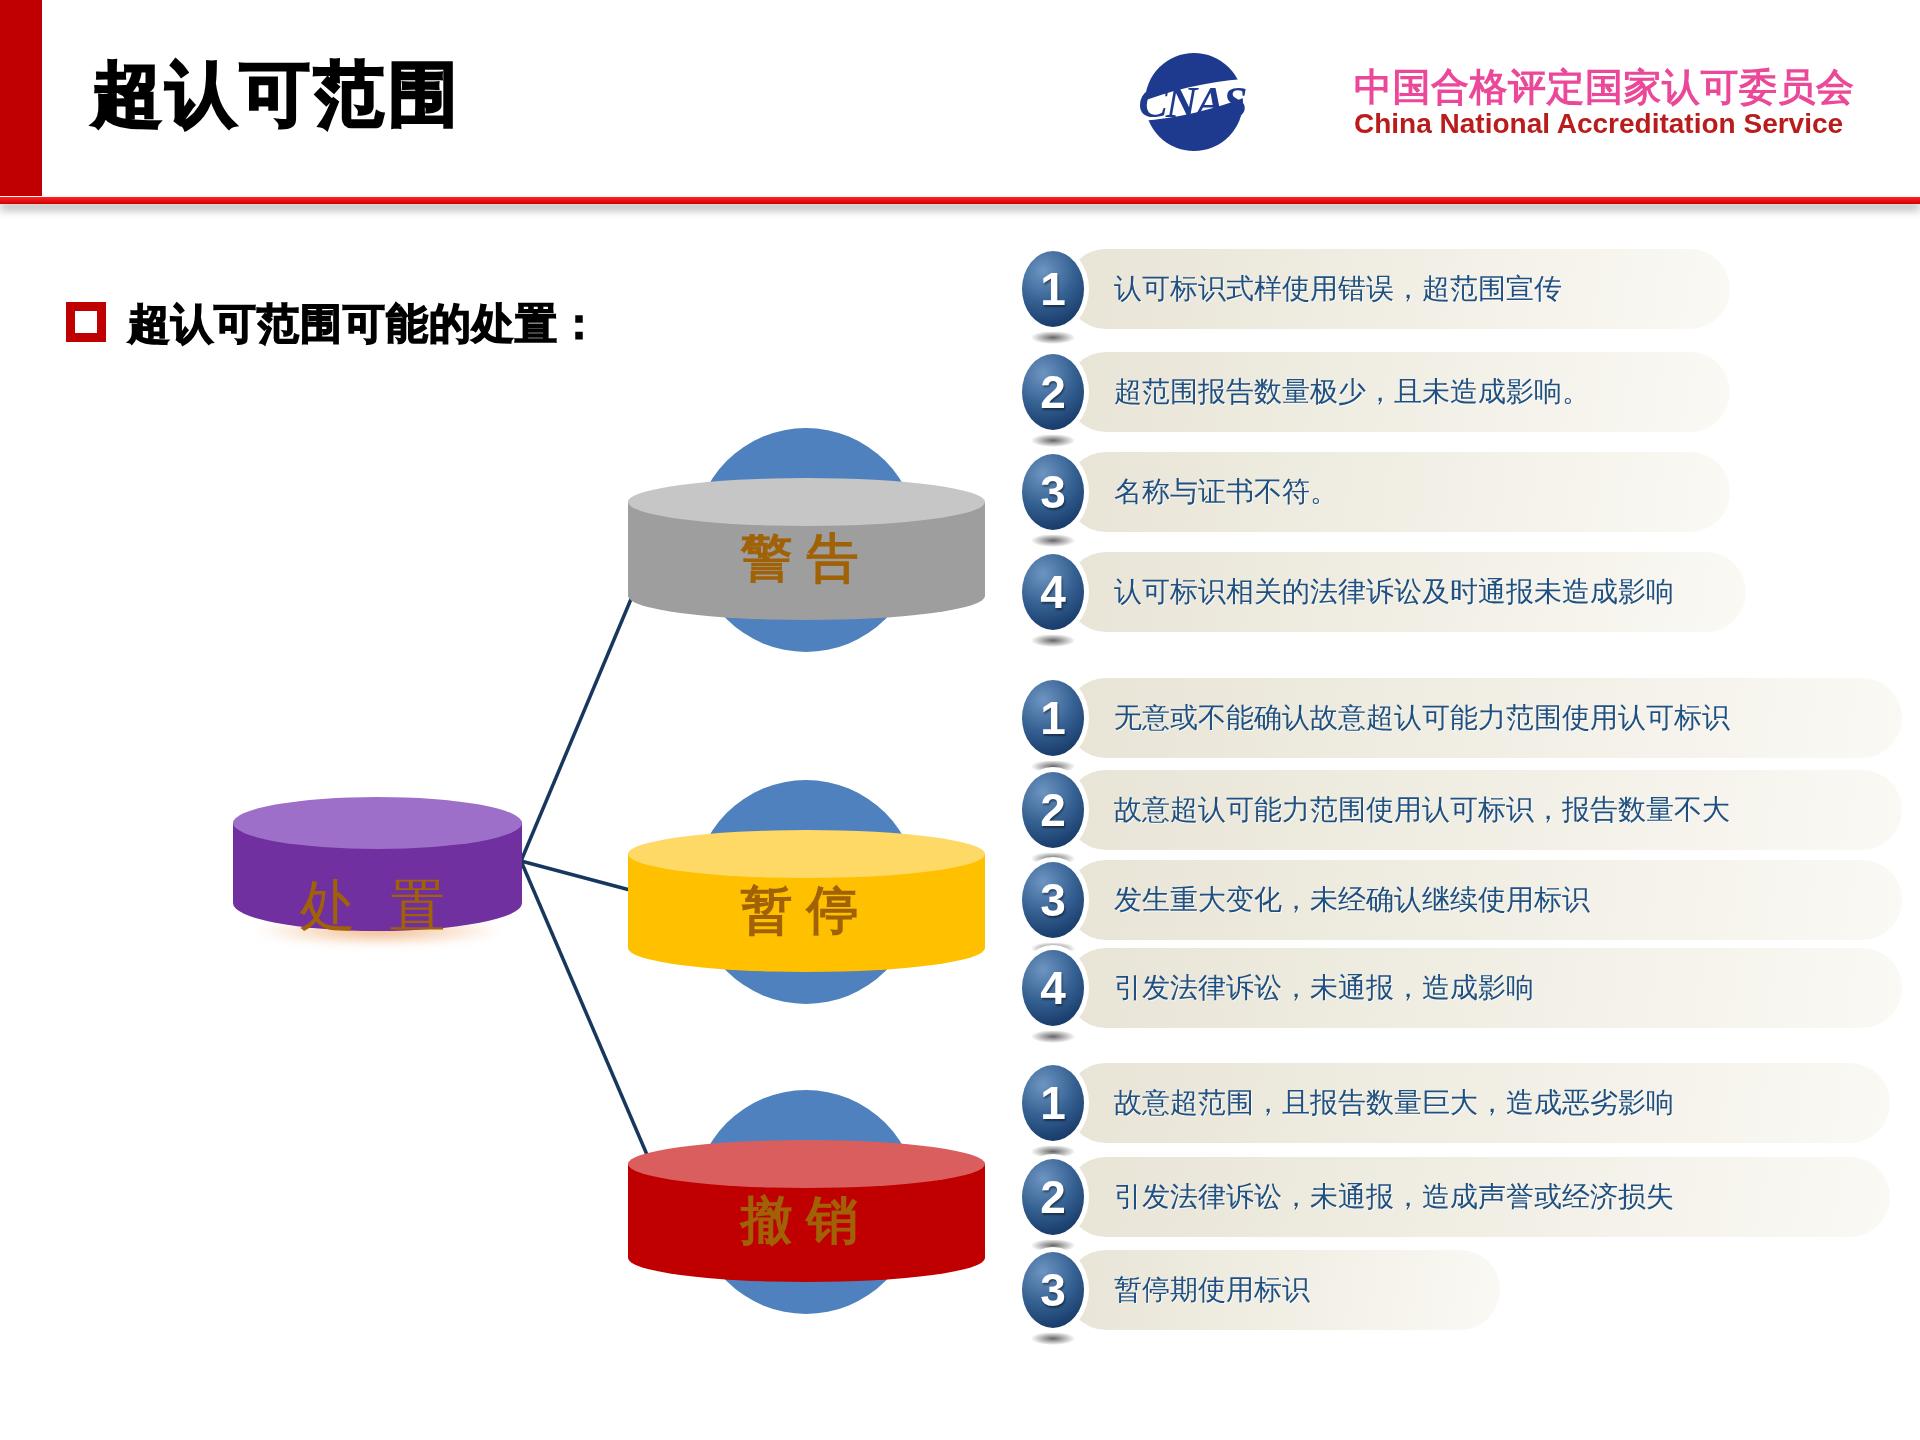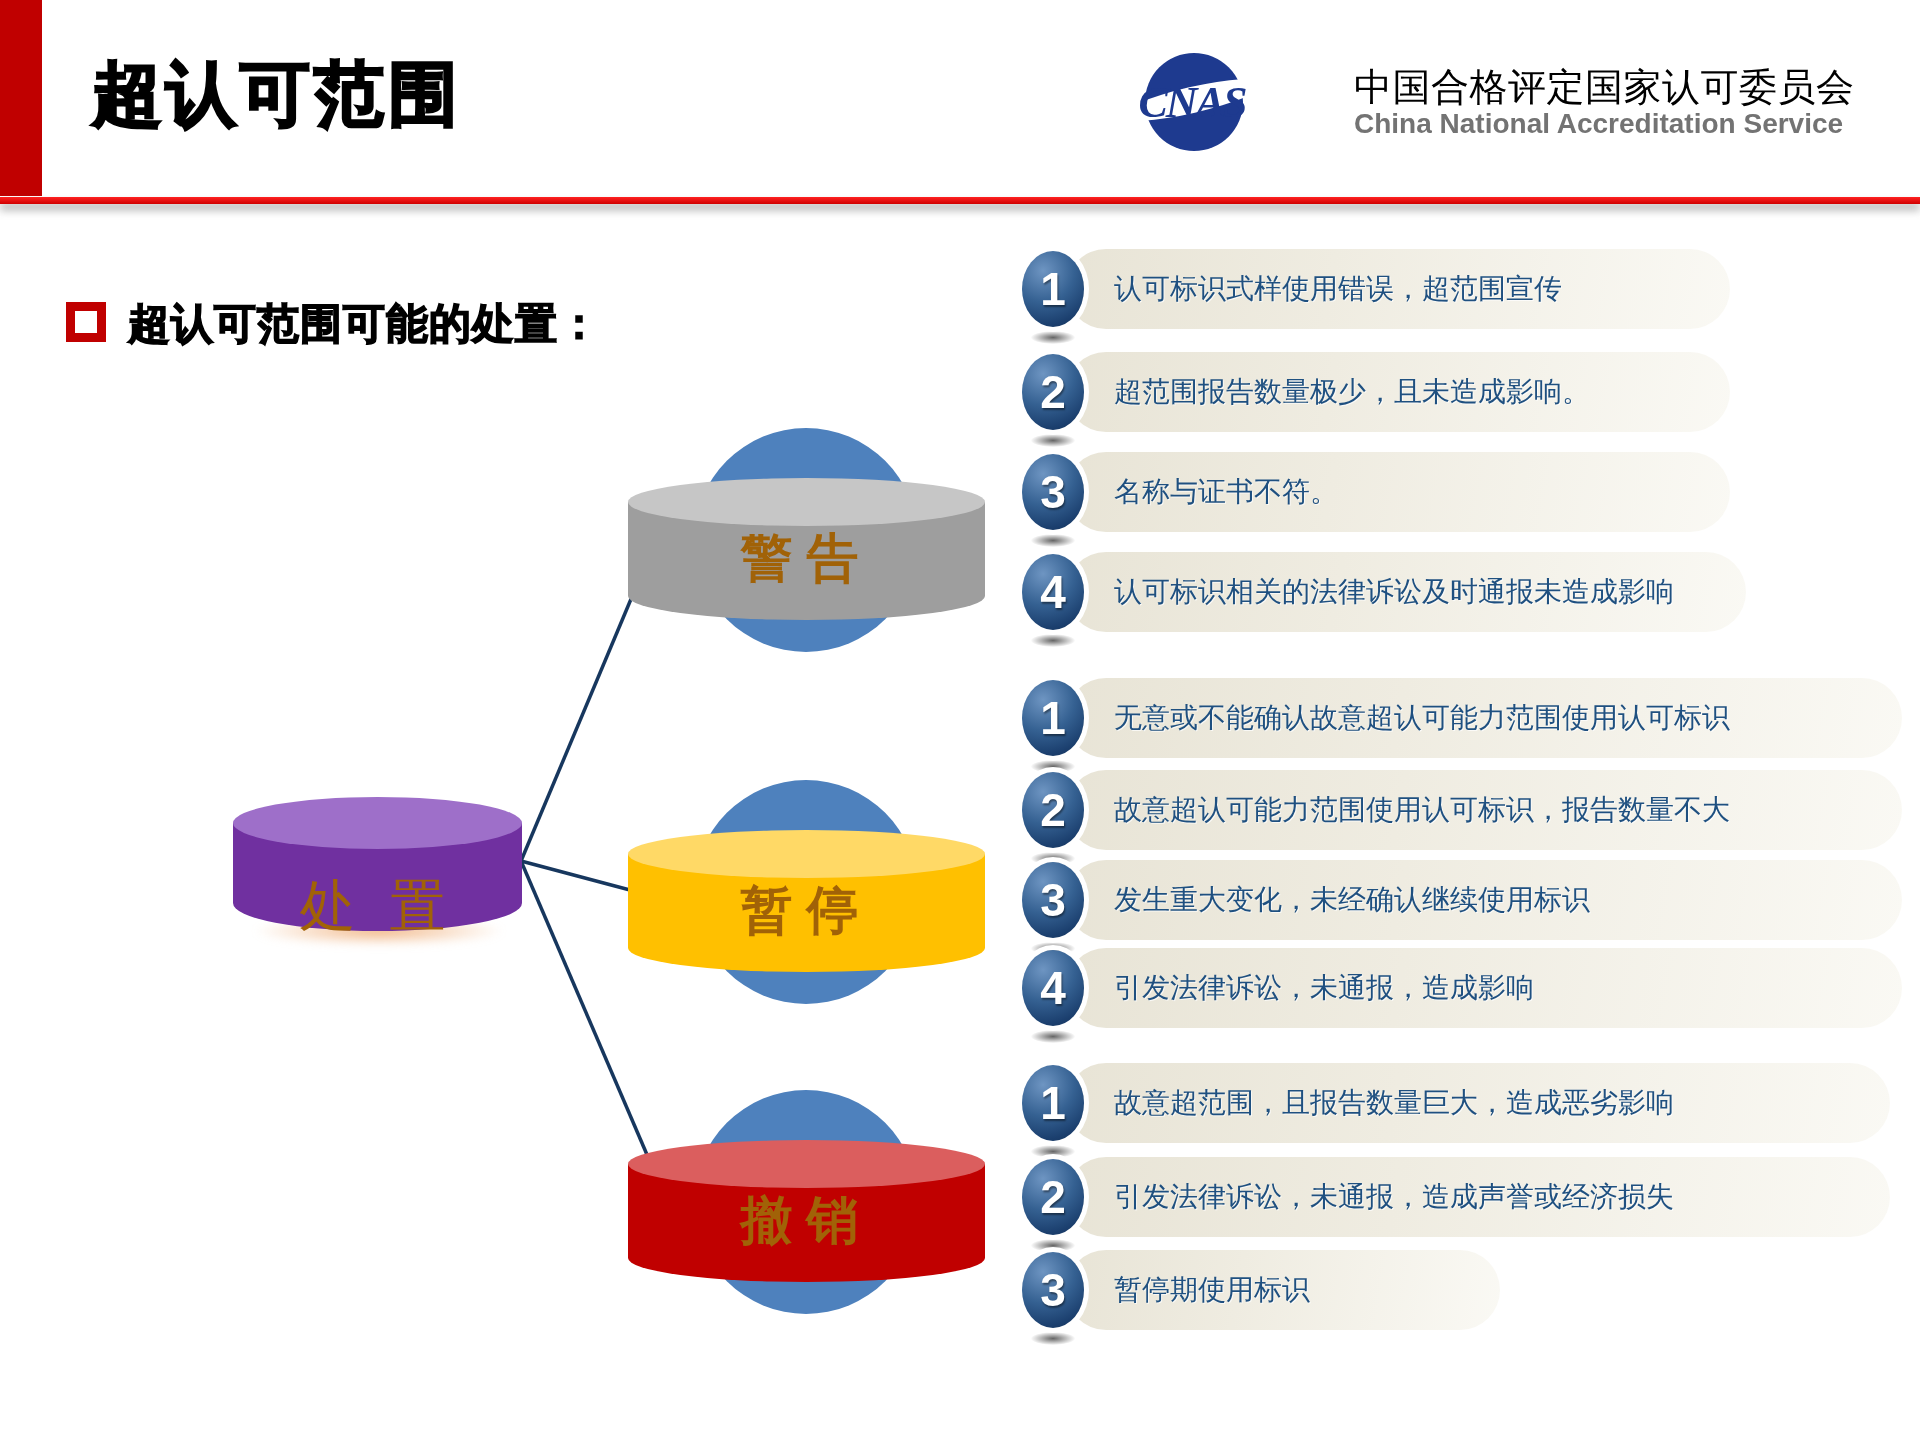--- a/index.html
+++ b/index.html
@@ -8,22 +8,22 @@
 
   
   .red-sidebar{position:absolute;left:0;top:0;width:42px;height:196px;background:#C00000;}
   .page-title{position:absolute;left:92px;top:48px;font-size:70px;font-weight:bold;color:#000;
               letter-spacing:4px;-webkit-text-stroke:2.5px #000;}
   .red-rule{position:absolute;left:0;top:197px;width:1920px;height:7px;
             background:linear-gradient(#ff2222,#cf0000);box-shadow:0 6px 8px rgba(110,110,110,.55);}
 
   .logo{position:absolute;left:1112px;top:50px;width:760px;height:110px;}
   .emblem{position:absolute;left:0;top:0;width:150px;height:110px;}
-  .logo-cn{position:absolute;left:242px;top:12px;font-size:38px;font-weight:normal;color:#000000;letter-spacing:0.5px;}
-  .logo-en{position:absolute;left:242px;top:58px;font-size:28px;font-weight:bold;color:#737373;}
+  .logo-cn{position:absolute;left:242px;top:12px;font-size:38px;font-weight:bold;color:#ec4899;letter-spacing:0.5px;}
+  .logo-en{position:absolute;left:242px;top:58px;font-size:28px;font-weight:bold;color:#b91c1c;}
 
   
   .bullet-square{position:absolute;left:66px;top:302px;width:22px;height:22px;border:9px solid #C00000;background:#fff;}
   .bullet-text{position:absolute;left:128px;top:296px;font-size:42px;font-weight:bold;color:#000;
                -webkit-text-stroke:1.5px #000;letter-spacing:1px;}
 
   
   .lines-svg{position:absolute;left:0;top:0;z-index:1;}
   .decor-circle{position:absolute;width:224px;height:224px;border-radius:50%;background:#4E81BD;z-index:2;}
   .cyl{position:absolute;z-index:3;}

